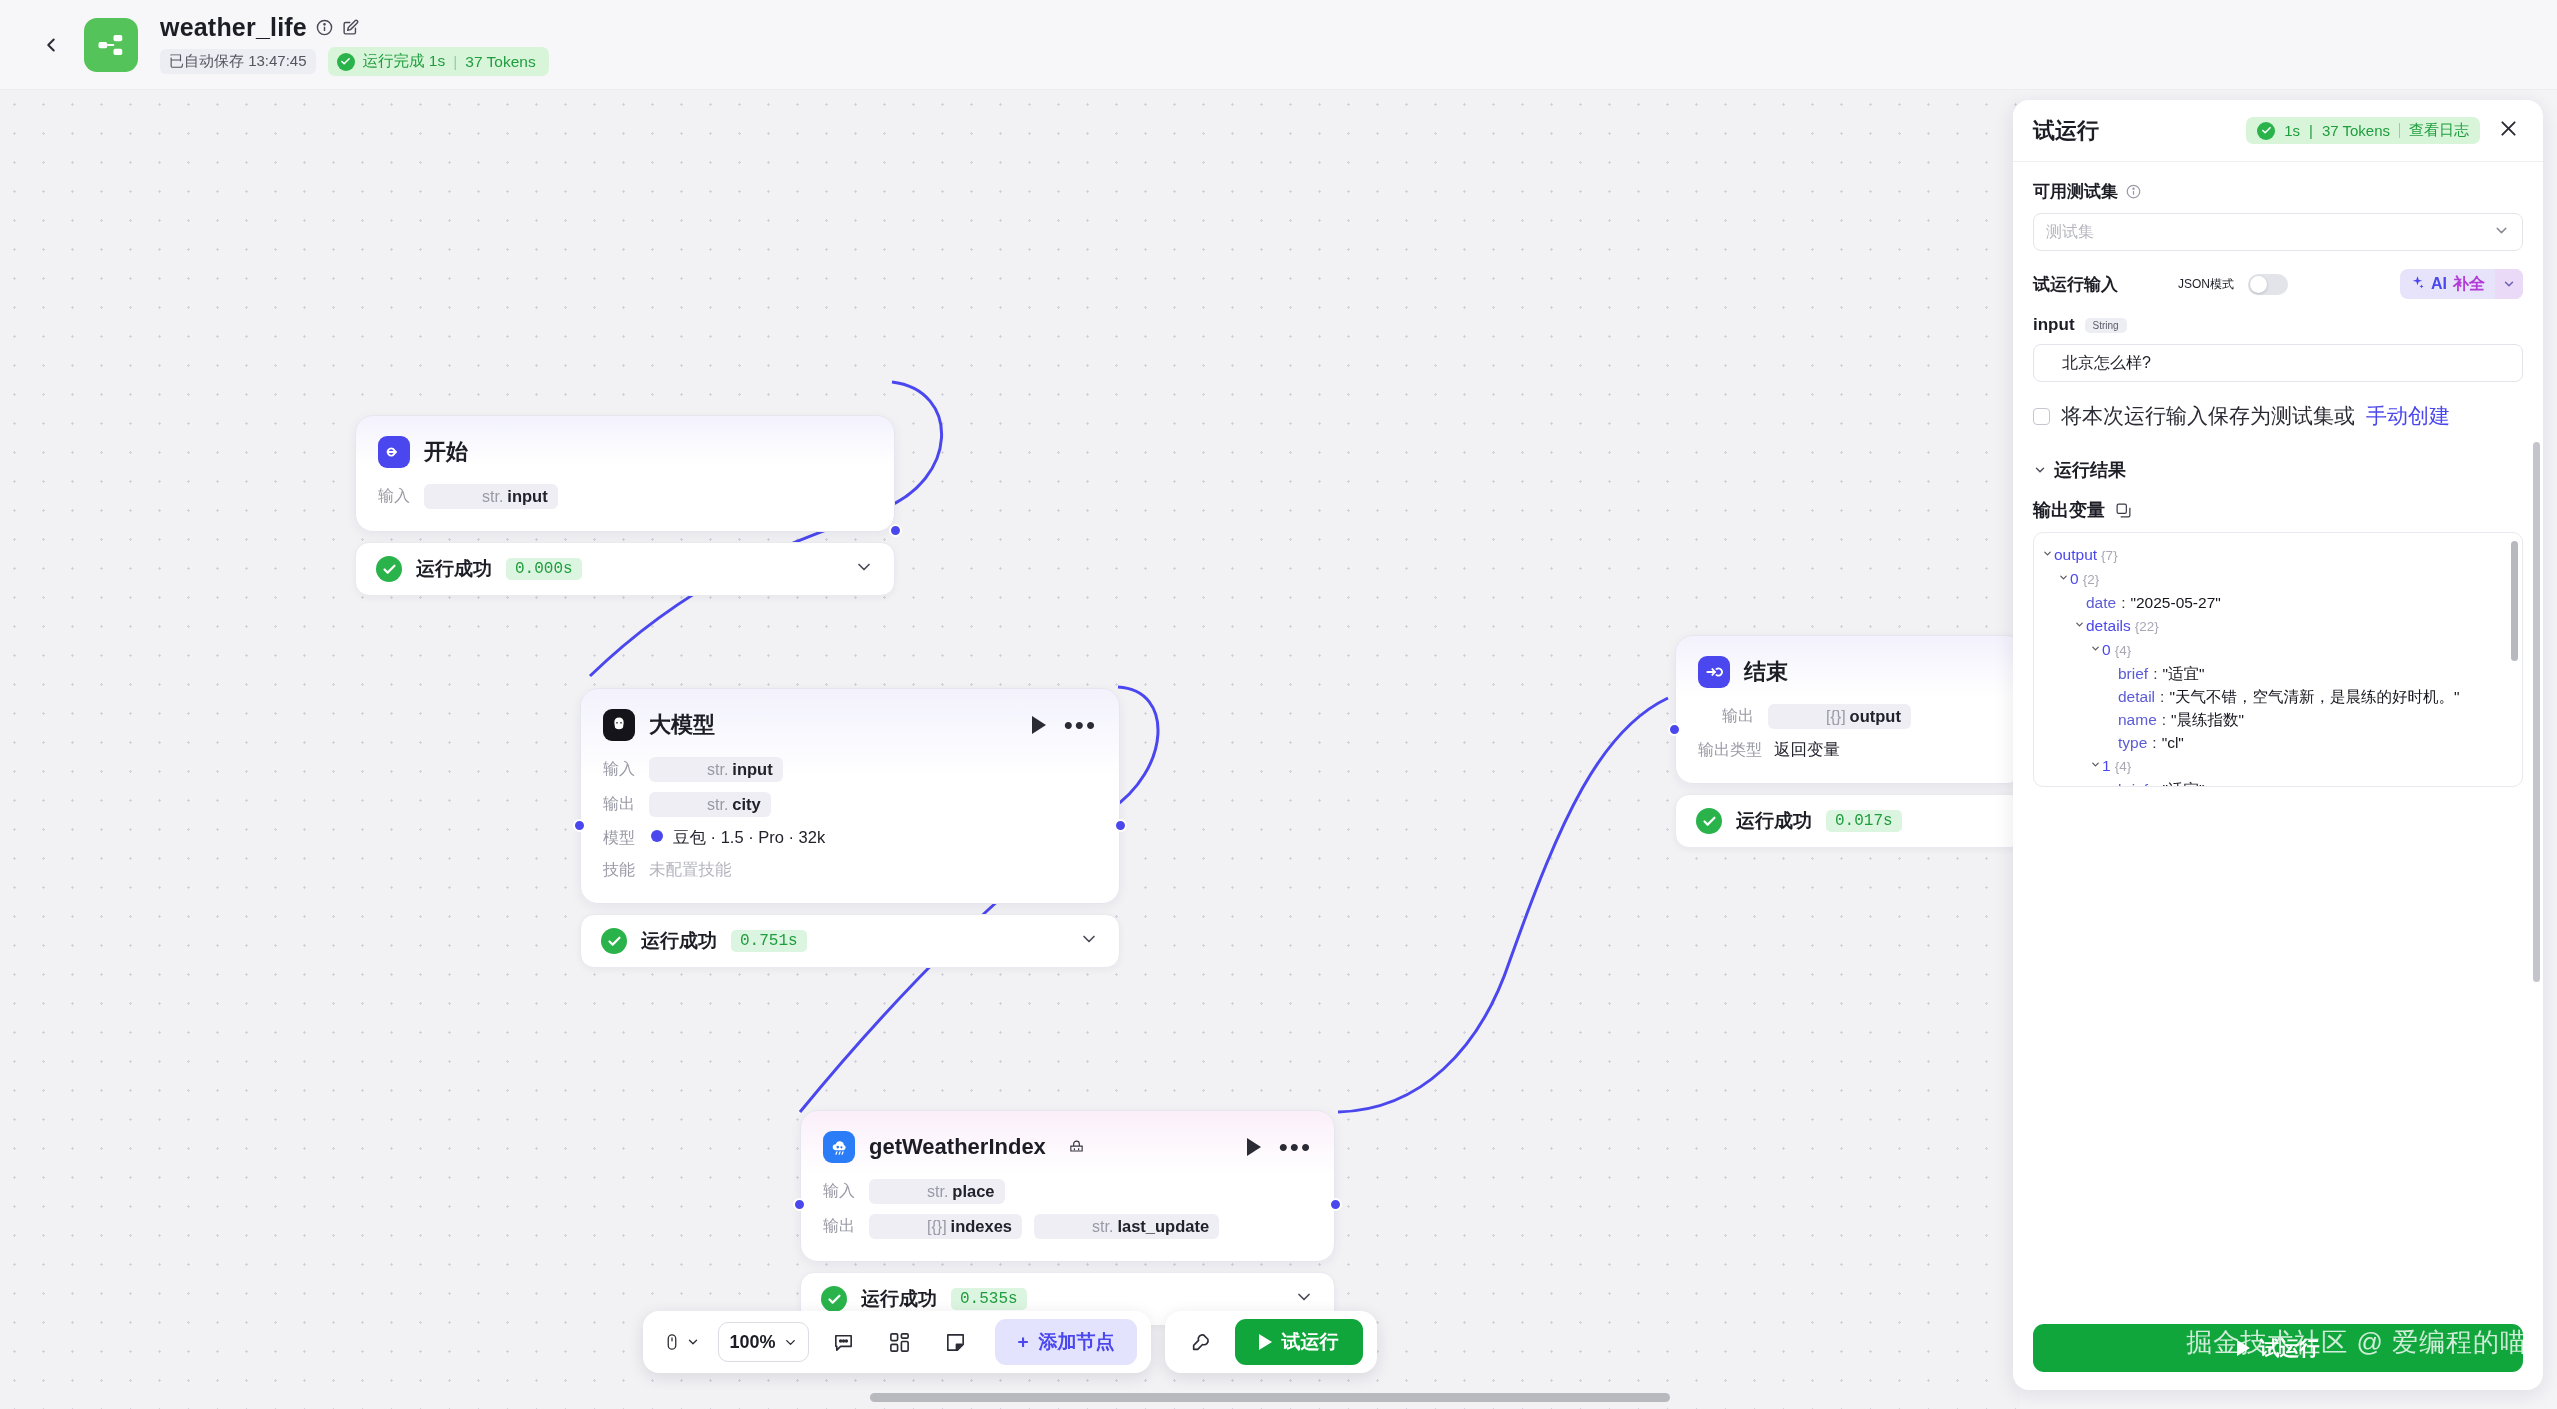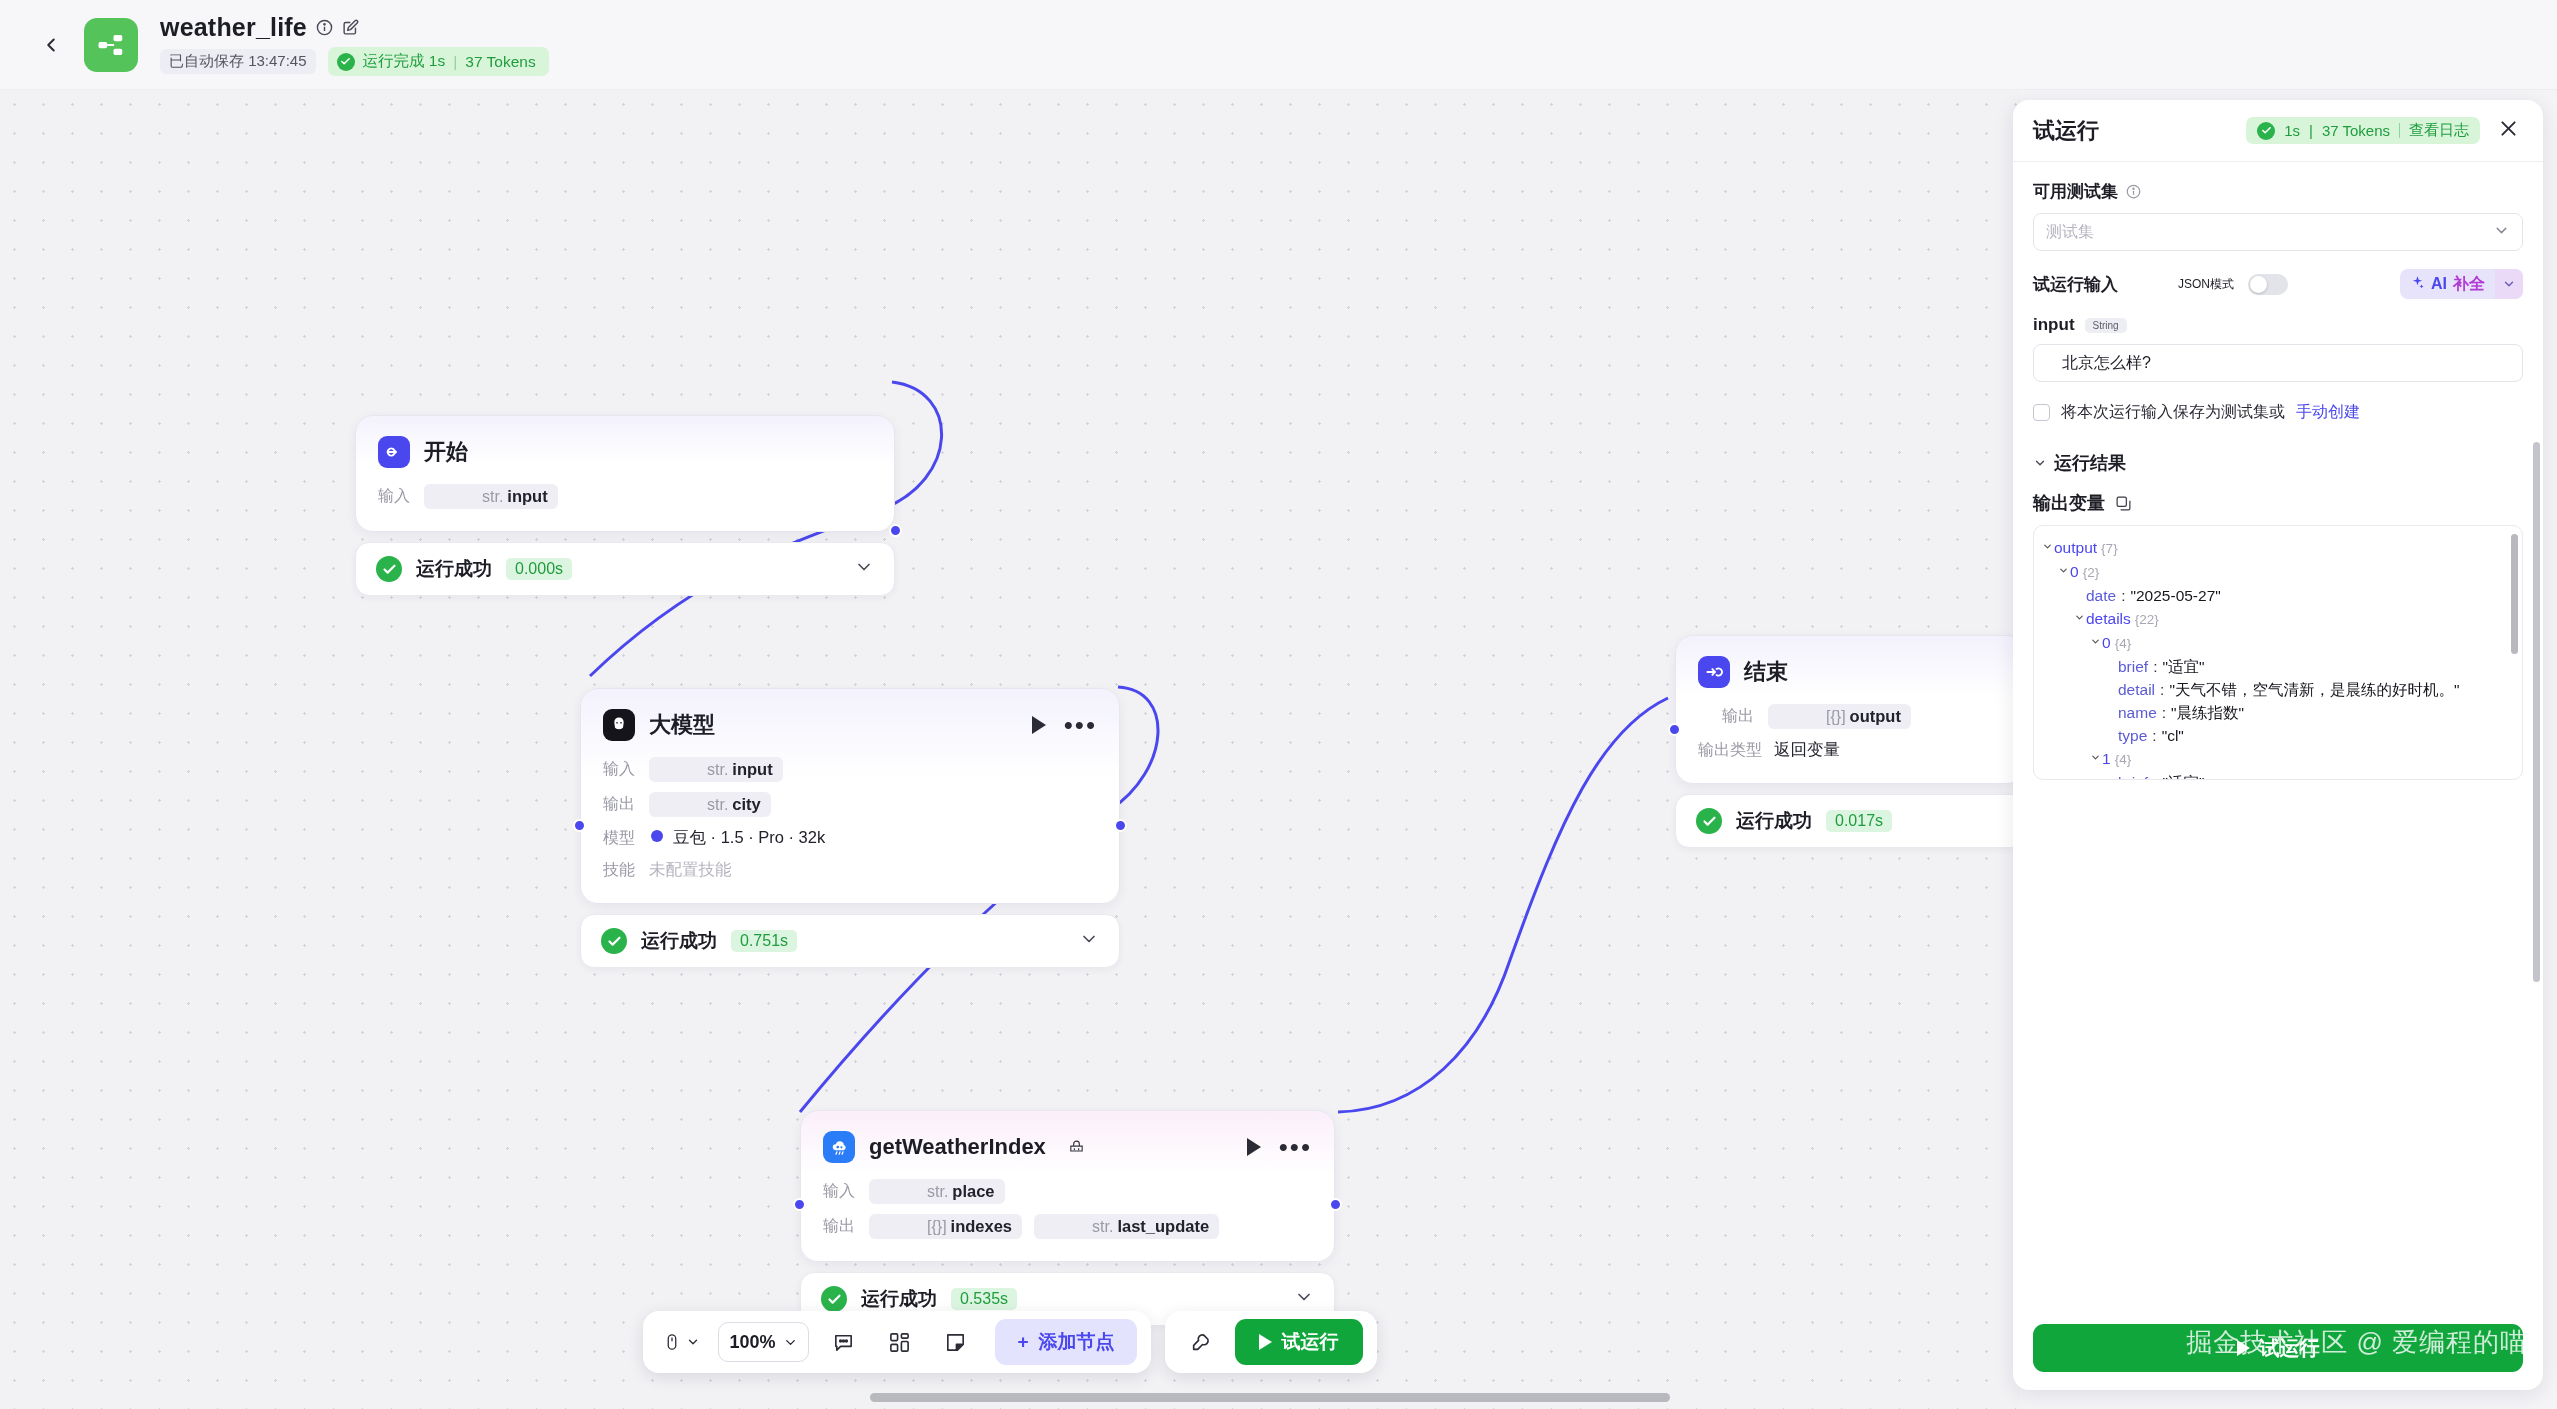--- a/index.html
+++ b/index.html
@@ -111,20 +111,21 @@
   }
   .chip .pre { font-size: 16px; color: #9a9aa6; font-weight: normal; margin-left: 48px; }
   .row-plain { font-size: 16.5px; color: #22222c; display: flex; align-items: center; gap: 8px; }
   .row-muted { font-size: 16.5px; color: #b4b4bf; }
 
   
   .node-status {
     margin-top: 10px; background: #fff; border: 1px solid #e9e9f0; border-radius: 14px;
     height: 54px; display: flex; align-items: center; padding: 0 20px; gap: 14px;
     box-shadow: 0 2px 7px rgba(30,30,60,.05);
+    font-family: Liberation Mono, monospace;
   }
   .status-ok {
     width: 26px; height: 26px; border-radius: 50%; background: #2ab34a;
     display: flex; align-items: center; justify-content: center; flex: none;
   }
   .status-text { font-size: 19px; color: #1d1d26; font-weight: bold; }
   .status-time {
     background: #dcf5e0; color: #1f9d3d; font-size: 16px;
     padding: 2px 9px; border-radius: 5px;
   }
@@ -229,21 +230,21 @@
   .field-label-row { margin-top: 16px; display: flex; align-items: center; gap: 10px; }
   .field-name { font-size: 17px; font-weight: bold; color: #1d1d26; }
   .field-type { background: #eceef3; color: #5c5c68; font-size: 10px; padding: 2px 8px; border-radius: 5px; }
   .text-input {
     margin-top: 9px; width: 100%; height: 38px; border: 1px solid #e3e3ea; border-radius: 8px;
     padding: 0 28px; font-size: 16px; color: #1d1d26;
     font-family: "Liberation Sans", "DejaVu Sans", sans-serif; background: #fff;
   }
   .save-row { margin-top: 20px; display: flex; align-items: center; gap: 11px; }
   .checkbox { width: 17px; height: 17px; border: 1.5px solid #c6c6d0; border-radius: 4px; cursor: pointer; flex: none; }
-  .save-text { font-size: 16px; color: #2b2b35; }
+  .save-text { font-size: 21px; color: #2b2b35; }
   .save-link { color: #4b47ee; cursor: pointer; }
   .result-head { margin-top: 28px; display: flex; align-items: center; gap: 7px; }
   .result-chev { color: #4a4a57; display: inline-flex; }
   .result-title { font-size: 18px; font-weight: bold; color: #1d1d26; }
   .outvar-head { margin-top: 16px; display: flex; align-items: center; gap: 10px; }
   .outvar-title { font-size: 18px; font-weight: bold; color: #1d1d26; }
   .copy-ico { color: #3a3a46; cursor: pointer; display: inline-flex; }
   .json-box {
     margin-top: 10px; border: 1px solid #e8e8ef; border-radius: 10px;
     height: 255px; padding: 10px 12px 10px 6px; overflow: hidden; position: relative;

